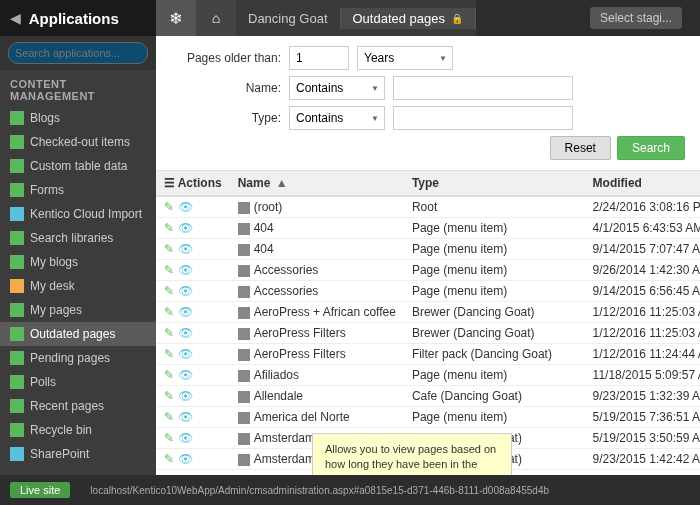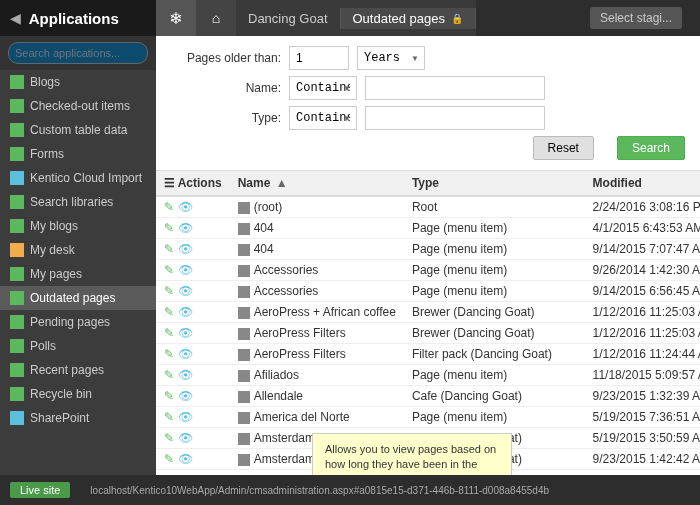--- a/index.html
+++ b/index.html
@@ -188,26 +188,26 @@
       flex-shrink: 0;
     }
     .filter-input {
       border: 1px solid #ccc;
       padding: 3px 6px;
       font-size: 12px;
       background: #fff;
       height: 24px;
     }
     .filter-input.short { width: 60px; }
-    .filter-input.medium { width: 68px; font-family: Liberation Mono, monospace; }
+    .filter-input.medium { width: 96px; }
     .filter-input.long { width: 180px; }
     .filter-buttons {
       display: flex;
       justify-content: flex-end;
-      gap: 23px;
+      gap: 6px;
     }
     .btn-reset {
       background: #e0e0e0;
       border: 1px solid #bbb;
       padding: 4px 14px;
       font-size: 12px;
       cursor: pointer;
       border-radius: 2px;
     }
     .btn-search {
@@ -350,20 +350,21 @@
     </div>
   </div>
 </div>
 
 <div class="main-layout">
 
   <div class="sidebar">
     <div class="sidebar-search">
       <input type="text" placeholder="Search applications..." style="">
     </div>
+    <div class="sidebar-section-header">Content management</div>
 
     <div class="sidebar-item">
       <span class="item-icon green"></span>
       <span>Blogs</span>
     </div>
     <div class="sidebar-item">
       <span class="item-icon green"></span>
       <span>Checked-out items</span>
     </div>
     <div class="sidebar-item">

